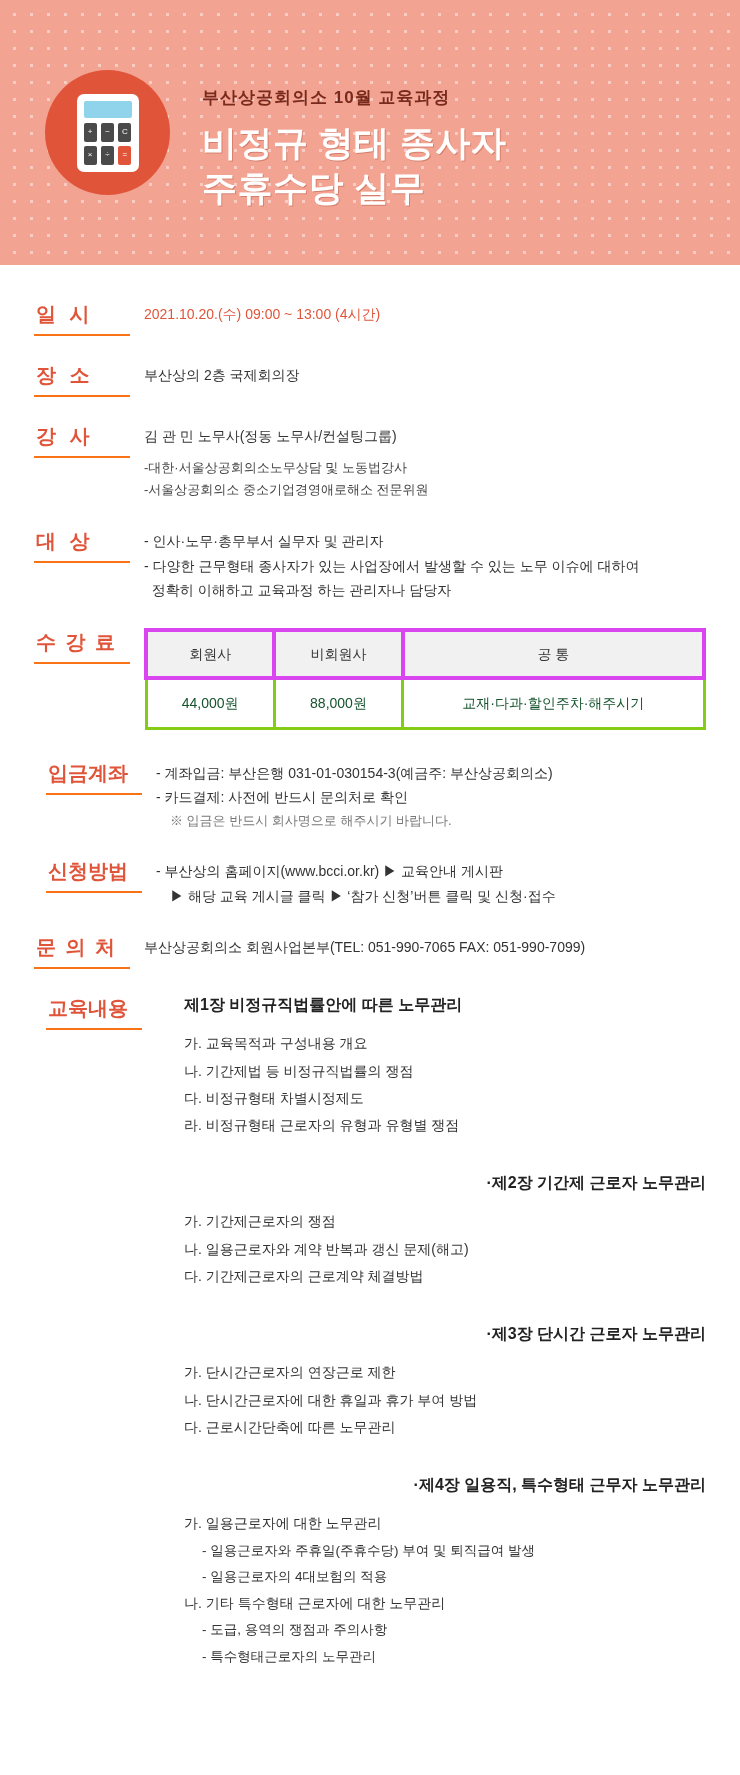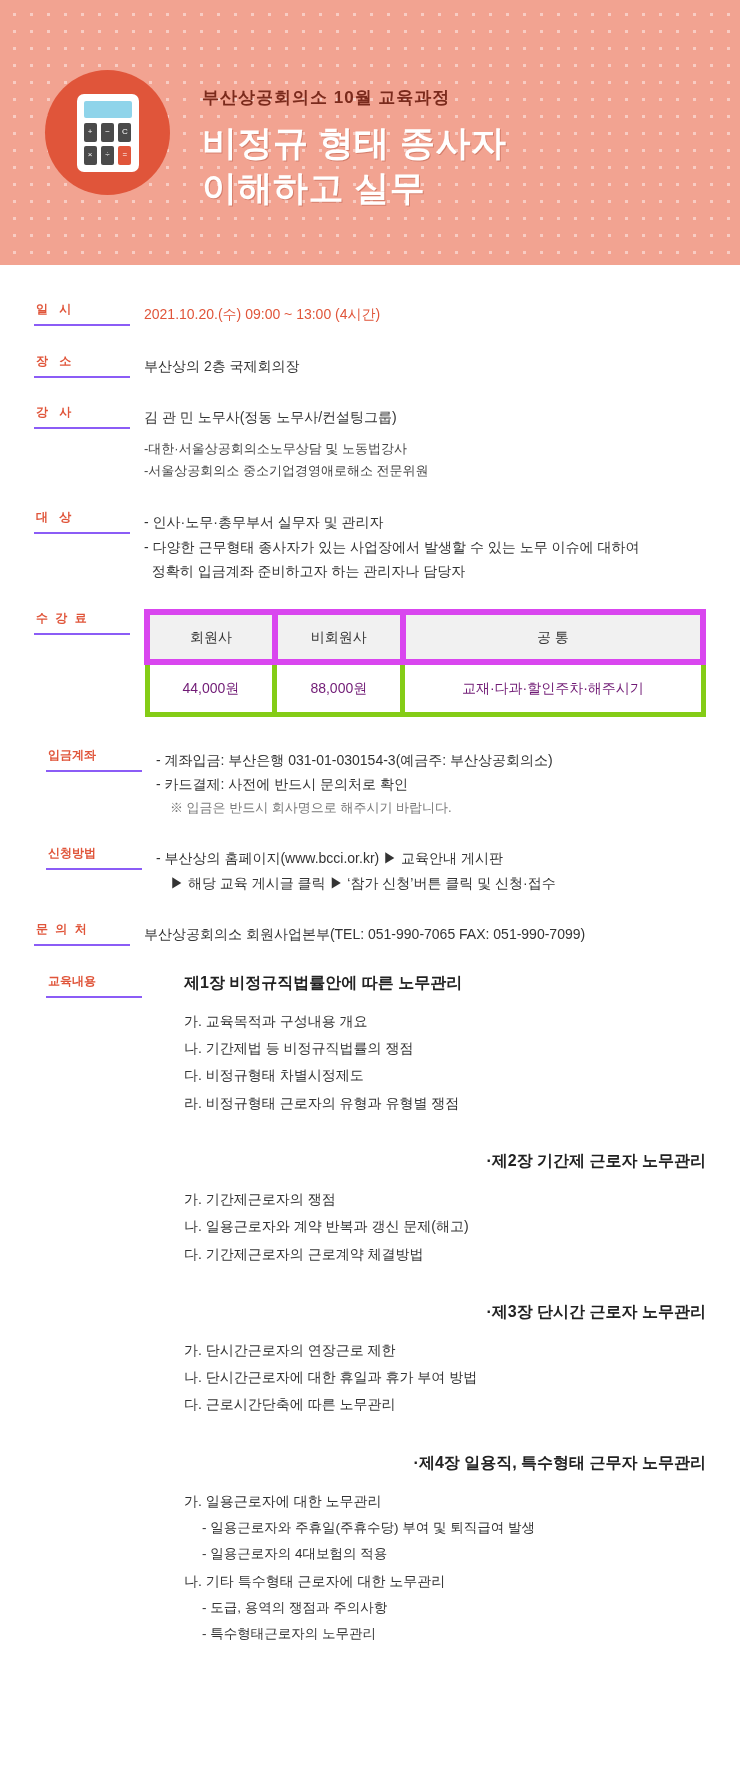--- a/index.html
+++ b/index.html
@@ -112,22 +112,22 @@
   }
   .row {
     display: flex;
     align-items: flex-start;
     margin-bottom: 26px;
   }
   .label {
     flex: 0 0 96px;
     color: #e0553a;
     font-weight: bold;
-    font-size: 12px;
-    border-bottom: 2px solid #8b5cf6;
+    font-size: 20px;
+    border-bottom: 2px solid #f97316;
     padding-bottom: 6px;
     margin-right: 14px;
     letter-spacing: 4px;
     text-align: left;
     padding-left: 2px;
   }
   .label.tight { letter-spacing: 0px; margin-left: 12px; }
   .label.sp2 { letter-spacing: 2px; }
   .value {
     flex: 1;
@@ -148,30 +148,30 @@
 
   
   .fee-table {
     width: 100%;
     border-collapse: collapse;
     font-size: 14px;
     margin-top: -2px;
   }
   .fee-table th {
     background: #f1f1f1;
-    border: 6px solid #d946ef;
+    border: 4px solid #d946ef;
     font-weight: normal;
     padding: 10px 4px;
     color: #333;
   }
   .fee-table td {
-    border: 5px solid #84cc16;
+    border: 3px solid #84cc16;
     padding: 11px 4px;
     text-align: center;
-    color: #701a75;
+    color: #14532d;
   }
   .fee-table .col-a { width: 23%; }
   .fee-table .col-b { width: 23%; }
   .fee-table .col-c { width: 54%; }
 
   
   .curr { flex: 1; }
   .chapter {
     font-size: 16px;
     font-weight: bold;
@@ -219,21 +219,21 @@
             <div class="key orange">
                 <span>=</span>
               </div>
           </div>
         </div>
       </div>
       <div class="header-texts">
         <div class="header-sub">부산상공회의소 10월 교육과정</div>
         <div class="header-title">
           <div>비정규 형태 종사자</div>
-          <div>이해하고 실무</div>
+          <div>주휴수당 실무</div>
         </div>
       </div>
     </div>
   </div>
 
   <div class="content">
 
     <div class="row">
       <div class="label">일    시</div>
       <div class="value red">2021.10.20.(수) 09:00 ~ 13:00 (4시간)</div>
@@ -252,21 +252,21 @@
         <div class="sub">-대한·서울상공회의소노무상담 및 노동법강사</div>
         <div class="sub">-서울상공회의소 중소기업경영애로해소 전문위원</div>
       </div>
     </div>
 
     <div class="row">
       <div class="label">대    상</div>
       <div class="value">
         <div>- 인사·노무·총무부서 실무자 및 관리자</div>
         <div>- 다양한 근무형태 종사자가 있는 사업장에서 발생할 수 있는 노무 이슈에 대하여</div>
-        <div style="white-space:pre">  정확히 입금계좌 준비하고자 하는 관리자나 담당자</div>
+        <div style="white-space:pre">  정확히 이해하고 교육과정 하는 관리자나 담당자</div>
       </div>
     </div>
 
     <div class="row" style="margin-bottom:30px;">
       <div class="label sp2">수 강 료</div>
       <div class="value">
         <table class="fee-table">
           <thead>
             <tr>
               <th class="col-a">회원사</th>

